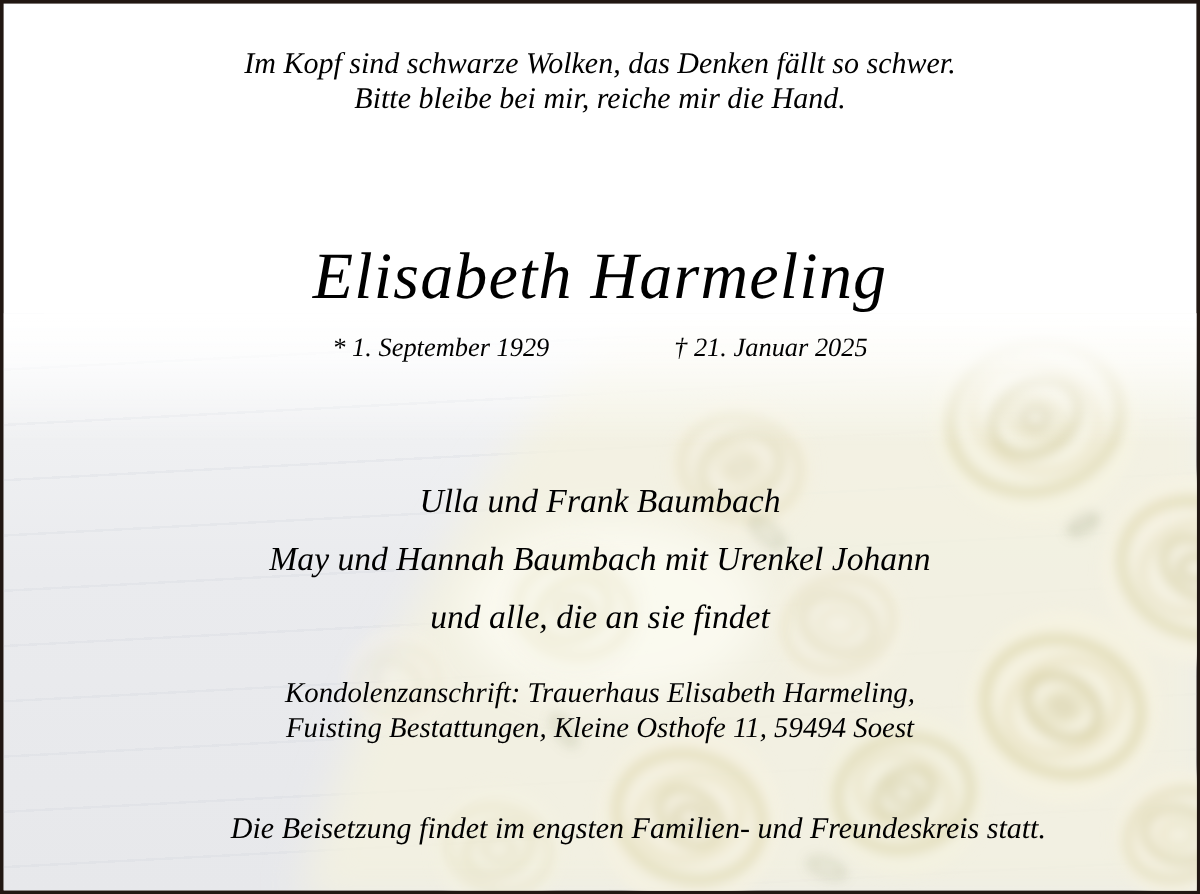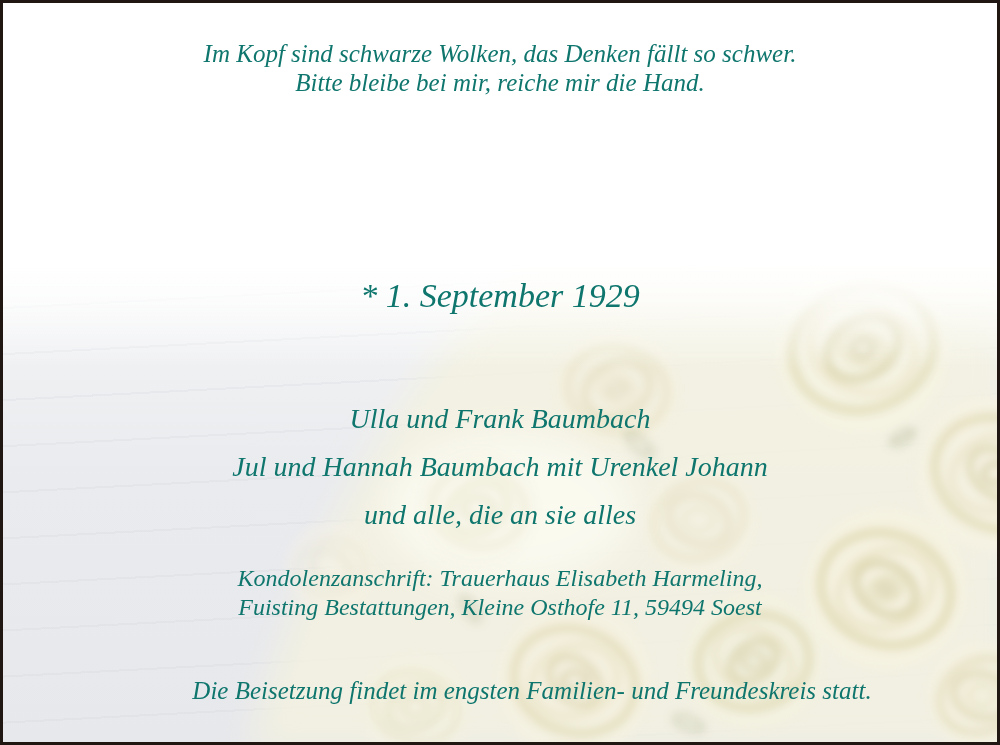--- a/index.html
+++ b/index.html
@@ -5,40 +5,40 @@
   html,body{margin:0;padding:0;background:#ffffff;}
   .page{
     position:relative;
     width:1000px;height:745px;
     box-sizing:border-box;
     border:3px solid #211712;
     background:#ffffff;
     overflow:hidden;
     font-family:"Liberation Serif","DejaVu Serif",serif;
     font-style:italic;
-    color:#0f766e;
+    color:#000000;
   }
   
   .photo{
     position:absolute;left:0;right:0;top:258px;bottom:0;
     background:
       repeating-linear-gradient(177deg, rgba(201,206,215,.20) 0 2px, rgba(255,255,255,0) 2px 46px),
       linear-gradient(180deg,#f4f5f6 0%,#eaebee 45%,#e7e8eb 100%);
   }
   .roses-svg{position:absolute;left:0;top:0;width:100%;height:100%;}
   .photo-fade{
     position:absolute;left:0;right:0;top:0;height:110px;
     background:linear-gradient(180deg,#ffffff 0%,rgba(255,255,255,.75) 35%,rgba(255,255,255,0) 100%);
     pointer-events:none;
   }
   
   .tblock{position:absolute;left:0;width:100%;text-align:center;}
   .poem{top:36px;font-size:25px;line-height:29px;}
   .name{top:196px;font-size:55px;line-height:62px;font-weight:normal;margin:0;letter-spacing:1px;}
-  .dates{top:274px;font-size:34px;display:flex;justify-content:center;gap:104px;}
+  .dates{top:274px;font-size:22px;display:flex;justify-content:center;gap:104px;}
   .farewell{top:346px;font-size:26px;}
   .mourners{top:392px;font-size:28px;line-height:48px;}
   .condolence{top:561px;font-size:24px;line-height:29px;}
   .funeral{top:674px;font-size:25px;padding-left:32px;}
 </style>
 </head>
 <body>
 
 <div class="page">
 
@@ -153,30 +153,32 @@
       </g>
     </svg>
     <div class="photo-fade"></div>
   </div>
 
   <div class="tblock poem">
     <div>Im Kopf sind schwarze Wolken, das Denken fällt so schwer.</div>
     <div>Bitte bleibe bei mir, reiche mir die Hand.</div>
   </div>
 
+  <h1 class="tblock name">Elisabeth Harmeling</h1>
 
   <div class="tblock dates">
     <span>* 1. September 1929</span>
+    <span>† 21. Januar 2025</span>
   </div>
 
 
   <div class="tblock mourners">
     <div>Ulla und Frank Baumbach</div>
-    <div>Jul und Hannah Baumbach mit Urenkel Johann</div>
-    <div>und alle, die an sie alles</div>
+    <div>May und Hannah Baumbach mit Urenkel Johann</div>
+    <div>und alle, die an sie findet</div>
   </div>
 
   <div class="tblock condolence">
     <div>Kondolenzanschrift: Trauerhaus Elisabeth Harmeling,</div>
     <div>Fuisting Bestattungen, Kleine Osthofe 11, 59494 Soest</div>
   </div>
 
   <div class="tblock funeral">Die Beisetzung findet im engsten Familien- und Freundeskreis statt.</div>
 
 </div>

